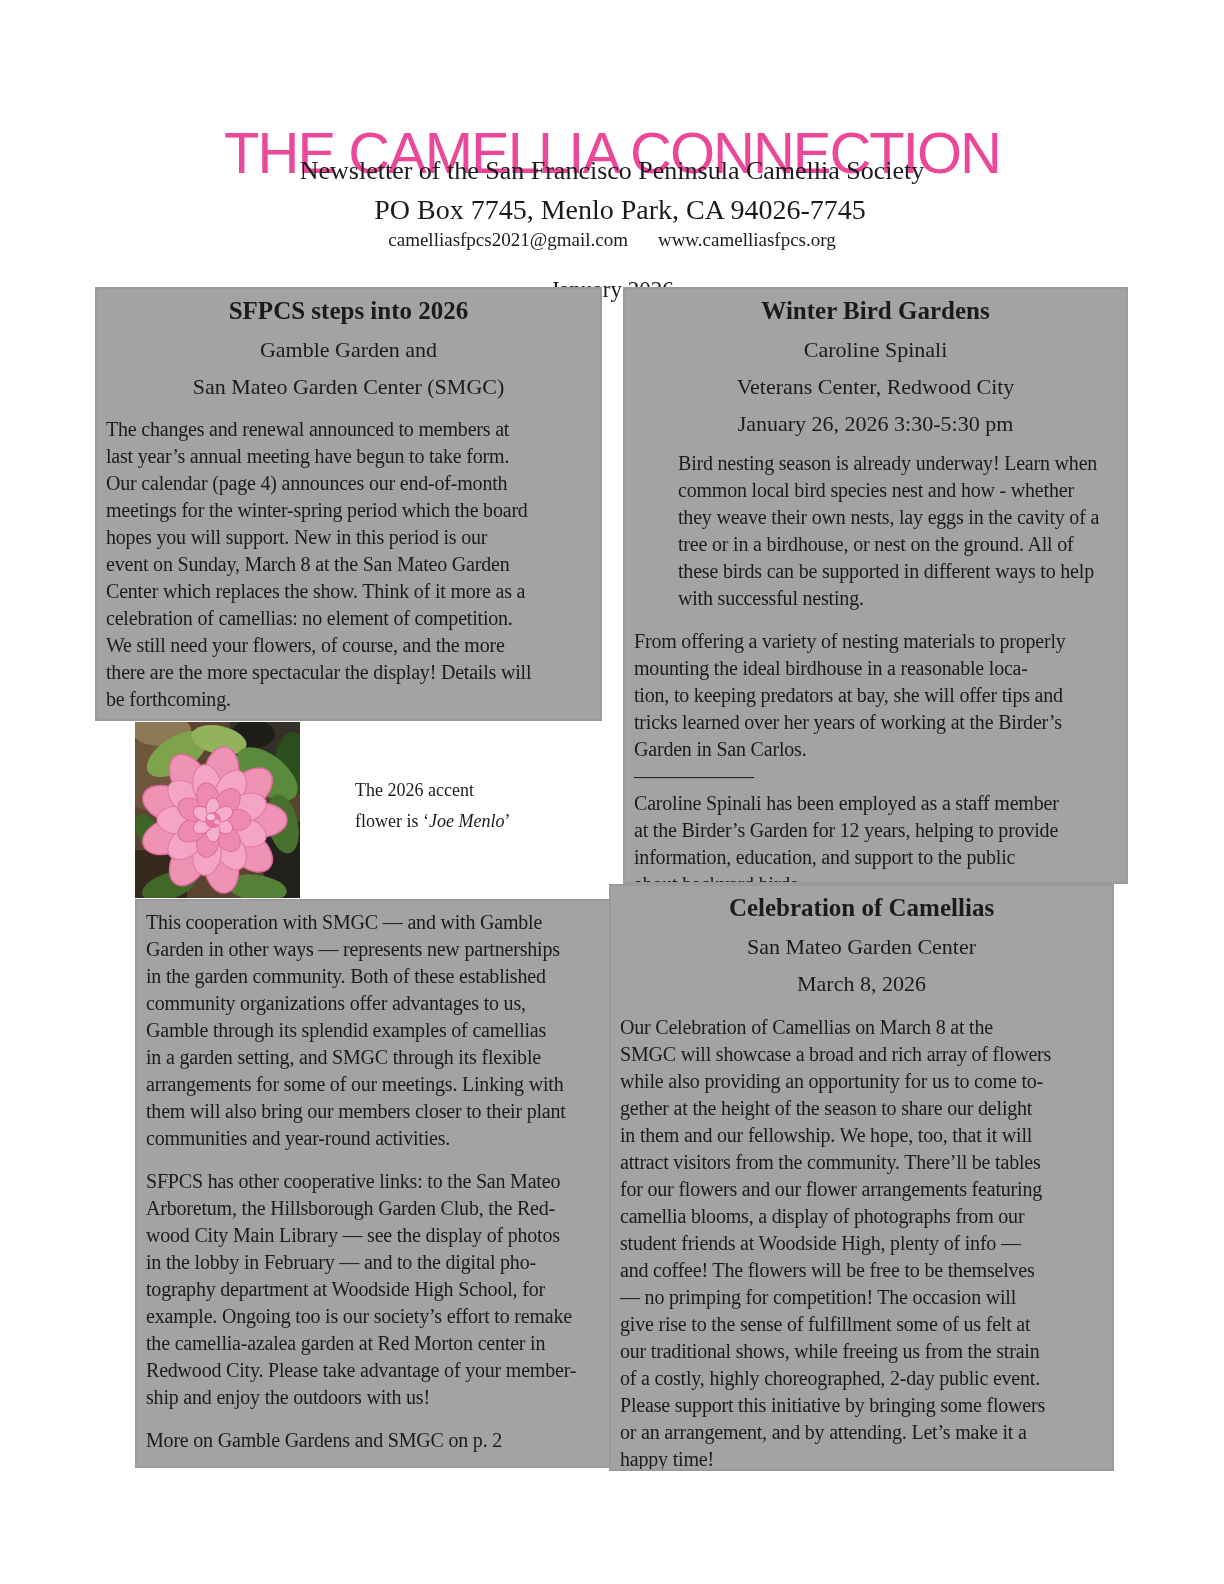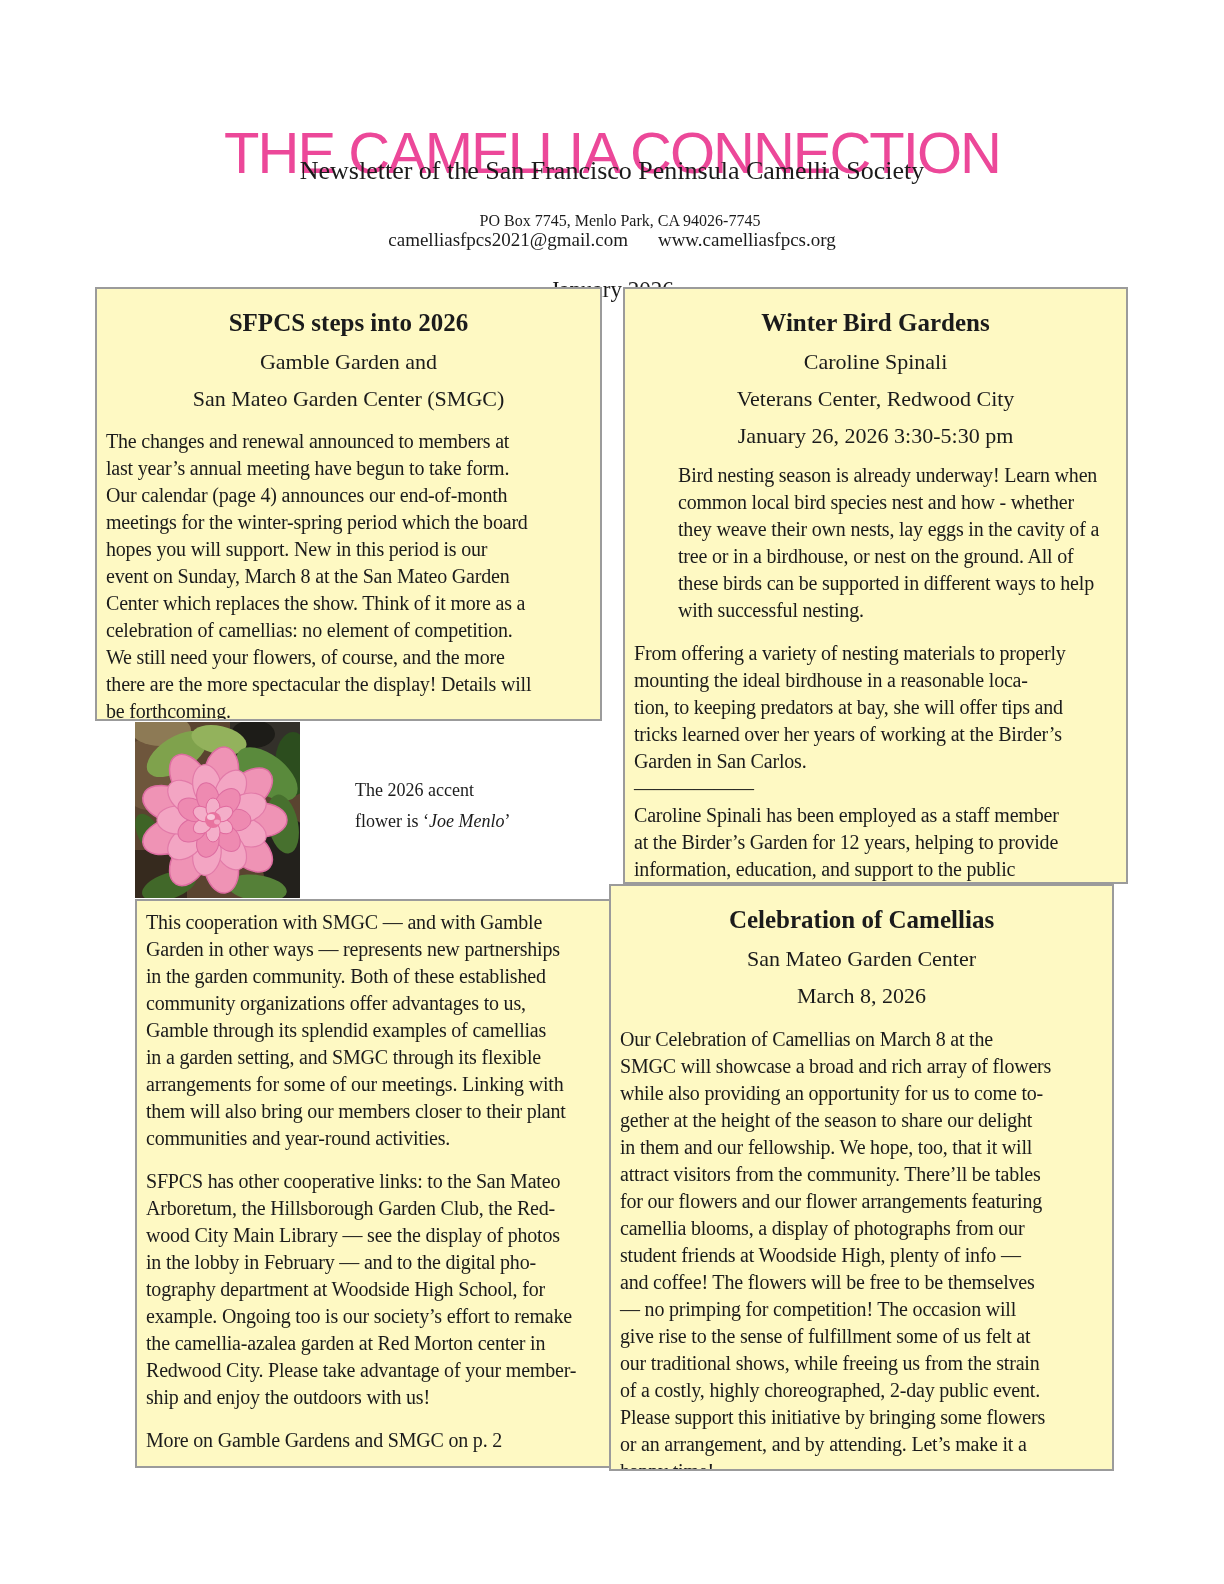--- a/index.html
+++ b/index.html
@@ -15,31 +15,31 @@
   .mh-line { position:absolute; left:0; right:0; text-align:center; }
   .mh-title {
     top:84px;
     font-family:"Liberation Sans", sans-serif;
     font-size:58px; line-height:60px;
     letter-spacing:-2px;
     color:#d6767a;
     font-weight:normal;
   }
   .mh-subtitle { top:155px; font-size:26px; line-height:32px; }
-  .mh-pobox    { top:208px; font-size:16px; line-height:26px;padding-left:16px; }
+  .mh-pobox    { top:197px; font-size:28px; line-height:26px;padding-left:16px; }
   .mh-contact  { top:227px; font-size:19px; line-height:26px; }
   .mh-contact .email { margin-right:30px; }
   .mh-date     { top:267px; font-size:23px; line-height:26px;margin-top:10px; }
   
   .box {
     position:absolute;
     border:2px solid #9b9b9b;
-    background:#fef9c3;
+    background:#a3a3a3;
     box-sizing:border-box;
-    padding:16px 9px;
+    padding:4px 9px;
     overflow:hidden;
   }
   .box-sfpcs { left:95px;  top:287px; width:507px; height:434px; }
   .box-coop  { left:95px;  top:899px; width:507px; height:569px; padding-top:8px; }
   .box-bird  { left:623px; top:287px; width:505px; height:597px; }
   .box-celeb { left:609px; top:884px; width:505px; height:587px; }
   .art-title {
     margin:0; text-align:center;
     font-size:25px; line-height:35px; font-weight:bold;
   }

